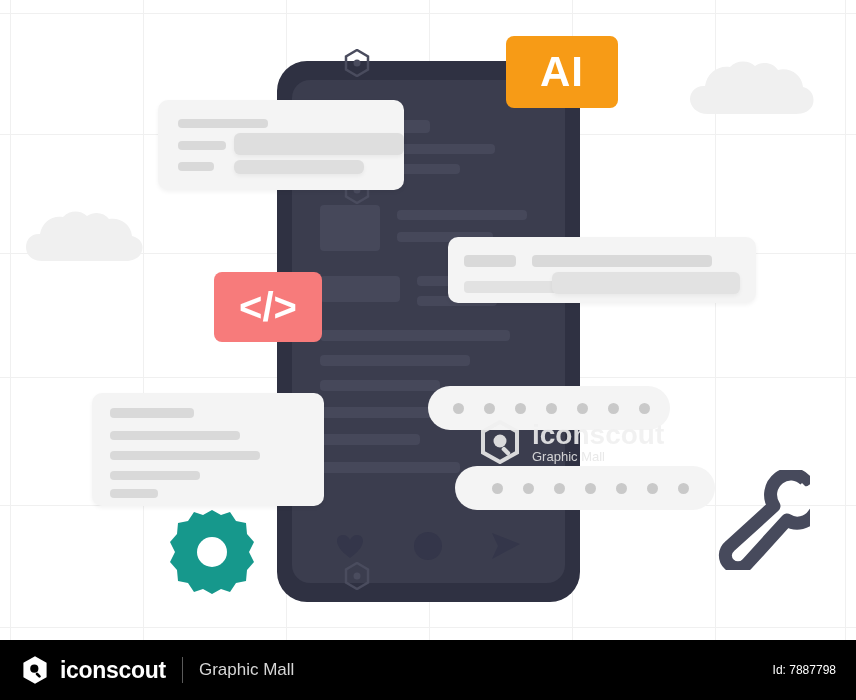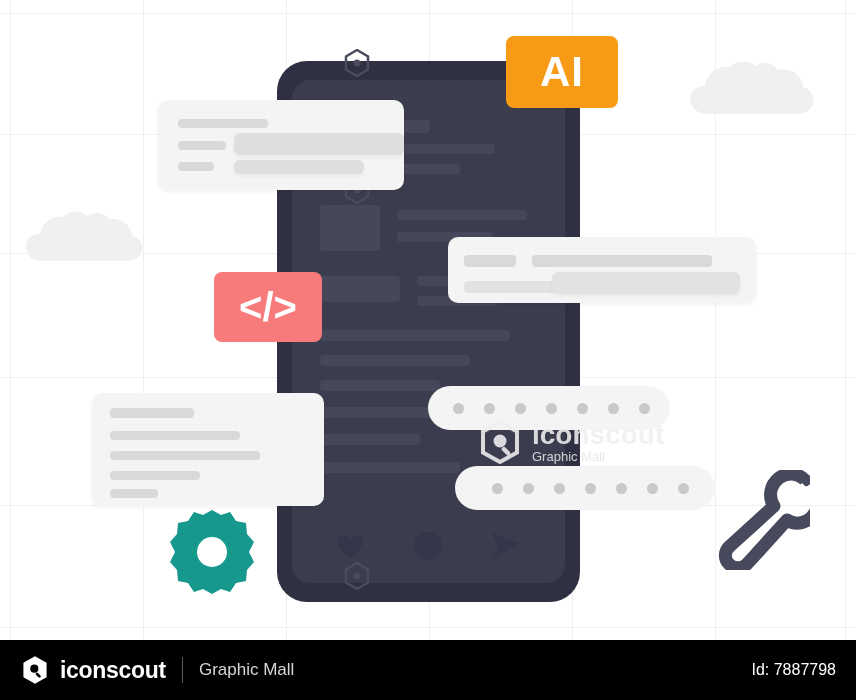--- a/index.html
+++ b/index.html
@@ -212,21 +212,21 @@
     background: #5a5a5a;
     margin: 0 16px;
   }
   .footer-brand {
     color: #d6d6d6;
     font-size: 17px;
   }
   .footer-id {
     margin-left: auto;
     color: #ffffff;
-    font-size: 16px;
+    font-size: 12px;
   }
 </style>
 </head>
 <body>
 
 <div class="stage">
 
   <div class="canvas">
 
     <div class="gridline-v" style="left:10px;"></div>

